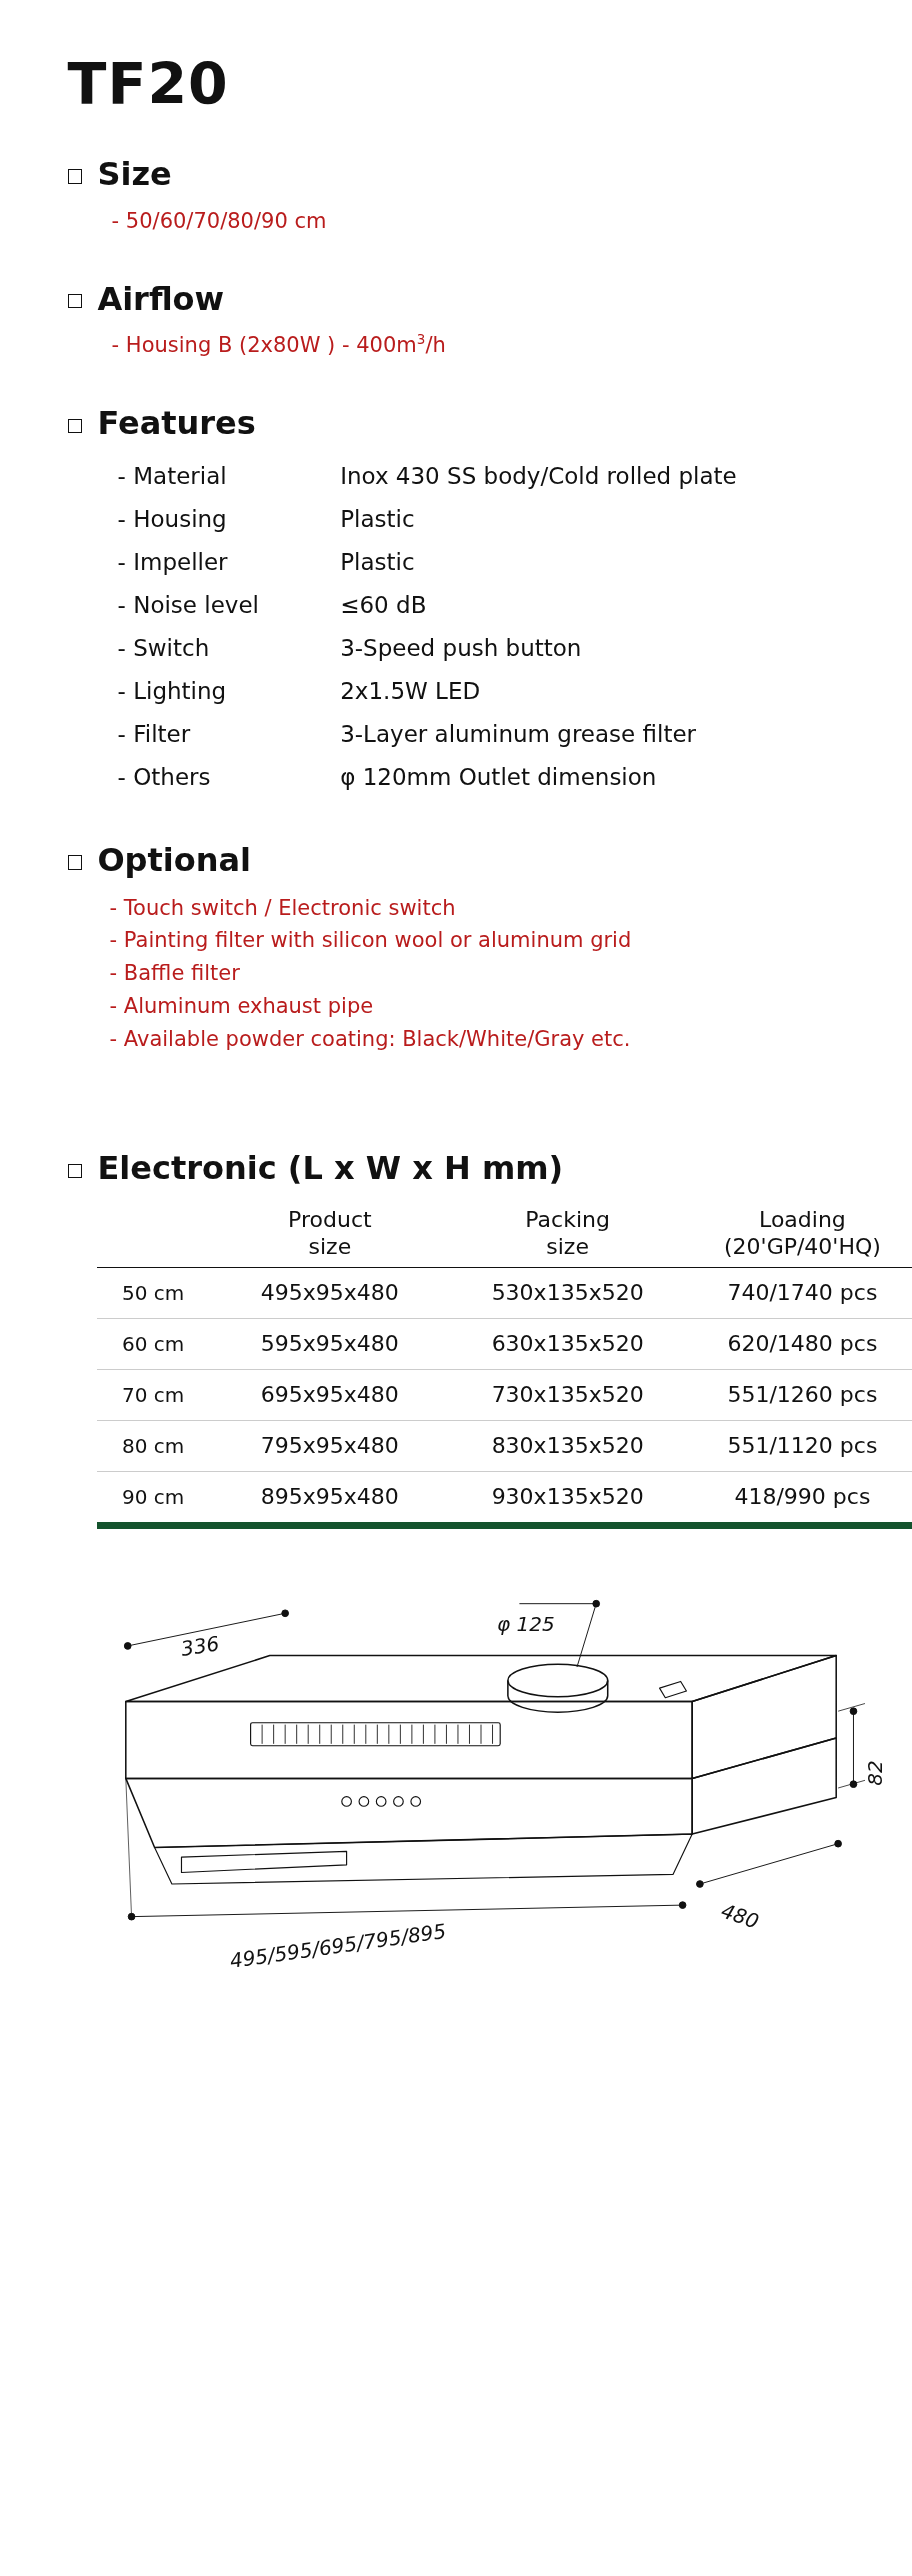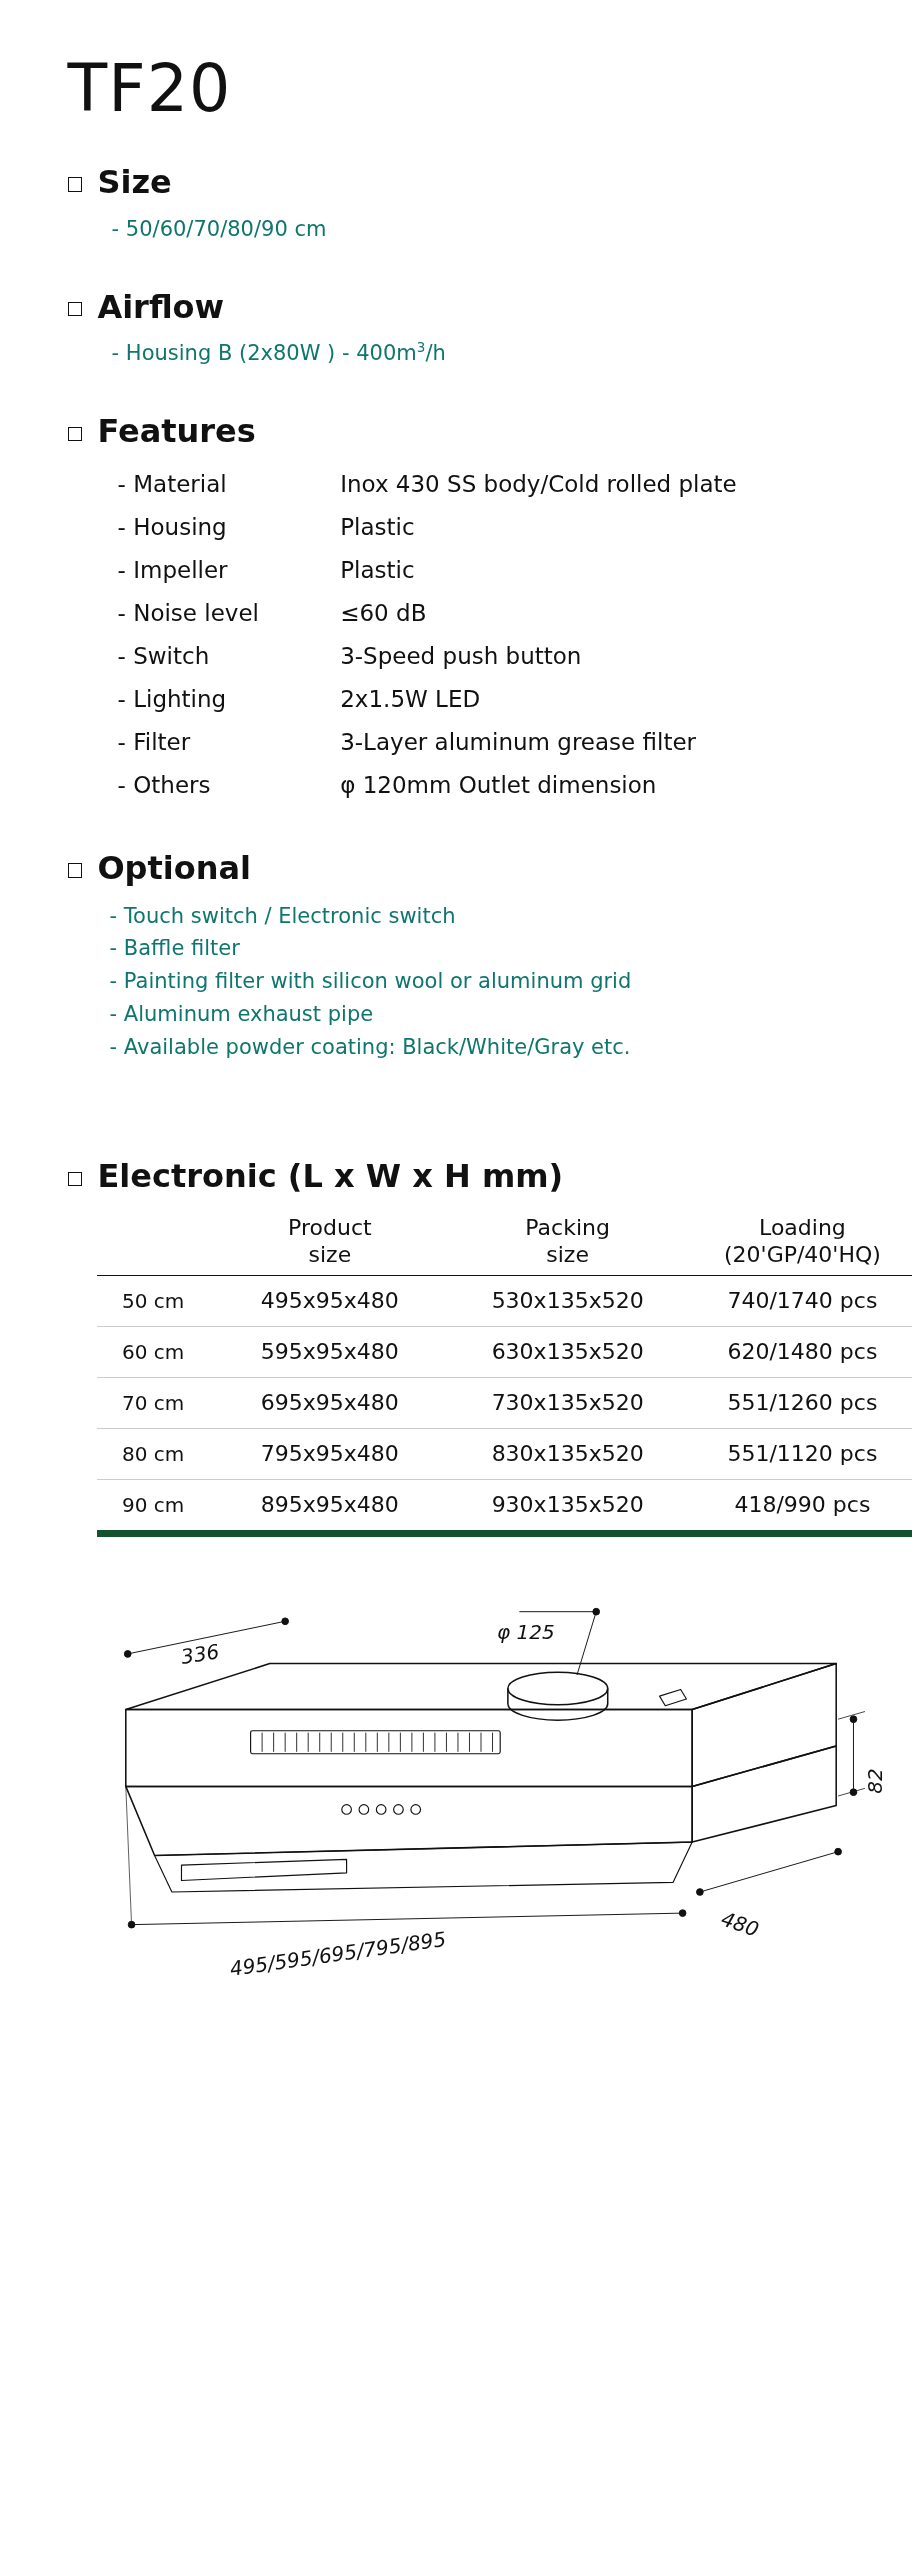--- a/index.html
+++ b/index.html
@@ -16,22 +16,22 @@
   }
   .page {
     position: relative;
     width: 912px;
     min-height: 2576px;
     box-sizing: border-box;
     padding: 0 58px;
   }
   
   .product-title {
-    font-size: 65px;
-    font-weight: 400;
+    font-size: 57px;
+    font-weight: 700;
     letter-spacing: 1px;
     margin: 56px 0 0 9.6px;
     line-height: 1.0;
   }
   
   .section {
     margin: 0 0 0 9.6px;
   }
   .sec-head {
     display: flex;
@@ -53,21 +53,21 @@
     font-size: 32px;
     font-weight: 700;
     line-height: 1.1;
   }
   .bullets {
     margin: 11.5px 0 0 44px;
   }
   .bullet-line {
     font-size: 21px;
     line-height: 1.62;
-    color: #0f766e;
+    color: #b91c1c;
     white-space: nowrap;
   }
   .bullet-line sup {
     font-size: 13.5px;
     vertical-align: super;
   }
   
   .feat-table {
     margin: 13.5px 0 0 50px;
     border-collapse: collapse;
@@ -219,22 +219,22 @@
     </table>
   </div>
 
   <div class="section">
     <div class="sec-head">
       <span class="sq"></span>
       <span class="sec-title">Optional</span>
     </div>
     <div class="opt-list">
       <div class="bullet-line">- Touch switch / Electronic switch</div>
+      <div class="bullet-line">- Painting filter with silicon wool or aluminum grid</div>
       <div class="bullet-line">- Baffle filter</div>
-      <div class="bullet-line">- Painting filter with silicon wool or aluminum grid</div>
       <div class="bullet-line">- Aluminum exhaust pipe</div>
       <div class="bullet-line">- Available powder coating: Black/White/Gray etc.</div>
     </div>
   </div>
 
   <div class="dim-wrap">
     <div class="sec-head dim-head">
       <span class="sq"></span>
       <span class="sec-title">Electronic (L x W x H mm)</span>
     </div>

